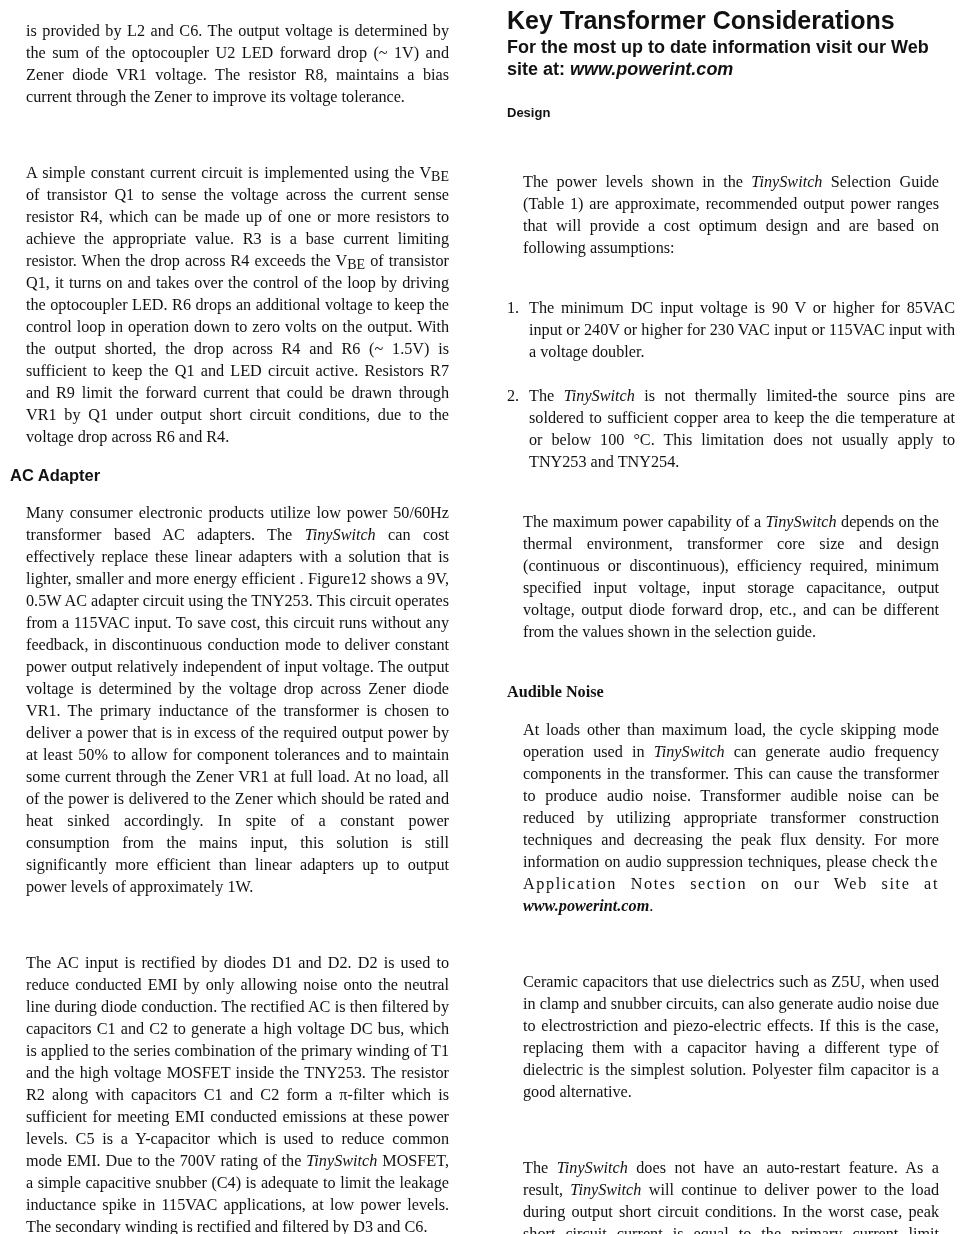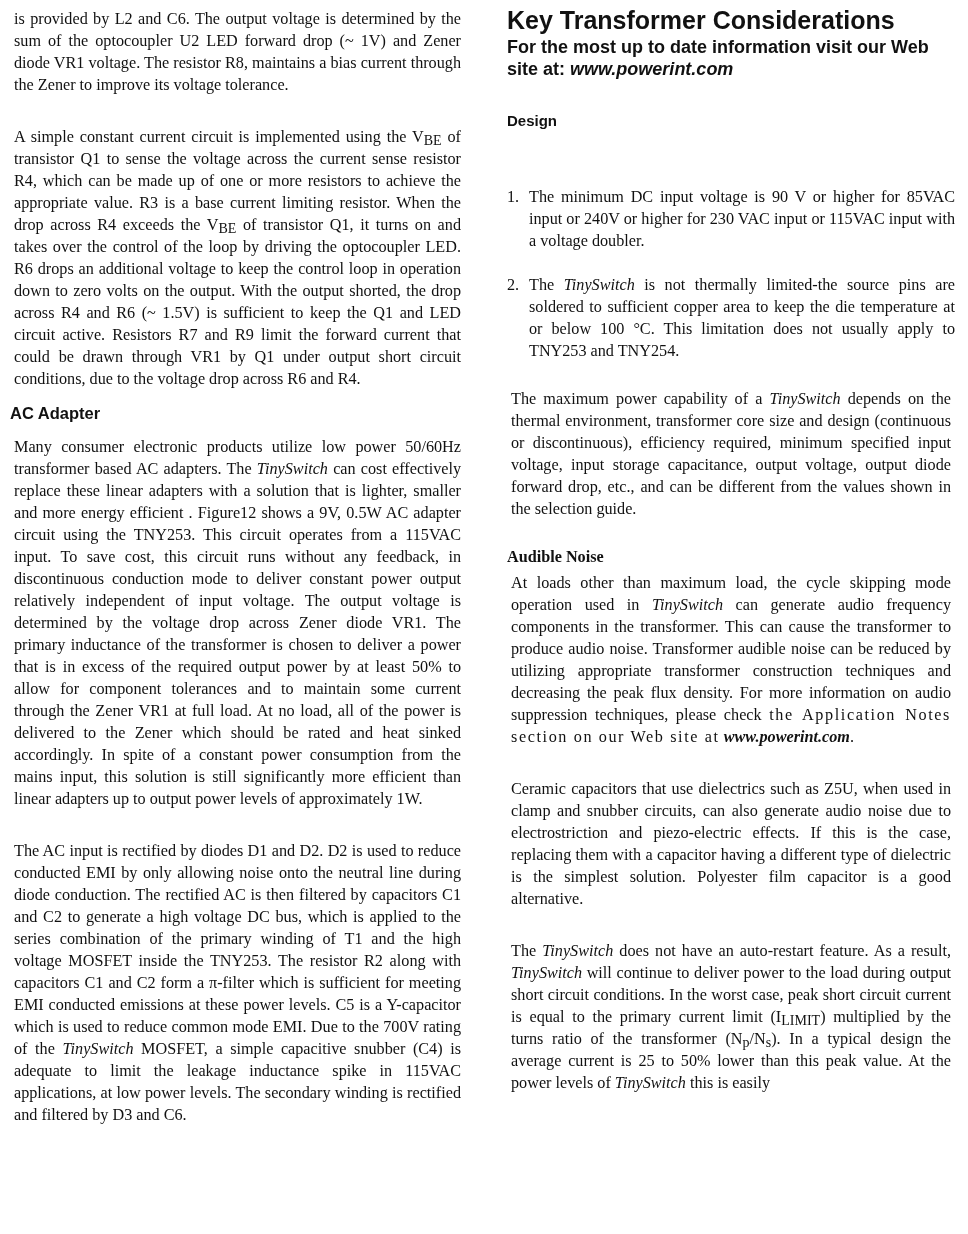--- a/index.html
+++ b/index.html
@@ -17,43 +17,43 @@
       font-size: 16.2px;
       line-height: 22px;
     }
     .col {
       position: absolute;
       top: 4px;
     }
     .col-left { left: 10px; width: 455px; }
     .col-right { left: 507px; width: 448px; }
     p {
-      margin: 4px;
+      margin: 16px;
       text-align: justify;
       text-align-last: left;
     }
     .gap { height: 22px; }
     .sans-h {
       font-family: "Liberation Sans", "DejaVu Sans", sans-serif;
       font-weight: bold;
     }
     .h-title {
       font-size: 25px;
       line-height: 32px;
       margin: 0 0 0 0;
     }
     .h-notice {
       font-size: 18px;
       line-height: 22px;
     }
     .h-notice i { font-style: italic; }
     .h-section {
-      font-size: 15px;
+      font-size: 13px;
       line-height: 22px;
-      margin-top: 30px;
+      margin-top: 22px;
     }
     .h-sub {
       font-family: "Liberation Serif", "DejaVu Serif", serif;
       font-weight: bold;
       font-size: 16.2px;
       line-height: 22px;
     }
     .h-left {
       font-size: 16.5px;
       line-height: 22px;
@@ -91,20 +91,21 @@
   <p><span>Many consumer electronic products utilize low power 50/60Hz transformer based AC adapters.  The </span><i>TinySwitch</i><span> can cost effectively replace these linear adapters with a solution that is lighter, smaller and more energy efficient .  Figure12 shows a 9V, 0.5W AC adapter circuit using the TNY253.  This circuit operates from a 115VAC input.  To save cost, this circuit runs without any feedback, in discontinuous conduction mode to deliver constant power output relatively independent of  input voltage.  The output voltage is determined by the voltage drop across Zener diode VR1.  The primary inductance of the transformer is chosen to deliver a power that is in excess of the required output power by at least 50% to allow for component tolerances and to maintain some current through the Zener VR1 at full load.  At no load, all of the power is delivered to the Zener which should be rated and heat sinked accordingly.  In spite of a constant power consumption from the mains input, this solution is still significantly more efficient than linear adapters up to output power levels of approximately 1W.</span></p>
   <div class="gap"></div>
   <p><span>The AC input is rectified by diodes D1 and D2.  D2 is used to reduce conducted EMI by only allowing noise onto the neutral line during diode conduction.  The rectified AC is then filtered by capacitors C1 and C2 to generate a high voltage DC bus, which is applied to the series combination of the primary winding of T1 and the high voltage MOSFET inside the TNY253.  The resistor R2 along with capacitors C1 and C2 form a π-filter which is sufficient for meeting EMI conducted emissions at these power levels.  C5 is a Y-capacitor which is used to reduce common mode EMI.  Due to the 700V rating of the </span><i>TinySwitch</i><span> MOSFET, a simple capacitive snubber (C4) is adequate to limit the leakage inductance spike in 115VAC applications, at low power levels.  The secondary winding is rectified and filtered by D3 and C6.</span></p>
 </div>
 
 <div class="col col-right">
   <h1 class="sans-h h-title">Key Transformer Considerations</h1>
   <div class="sans-h h-notice"><span>For the most up to date information visit our Web site at: </span><i>www.powerint.com</i></div>
   <h2 class="sans-h h-section">Design</h2>
   <div class="gap" style="height:20px"></div>
+  <p><span>The power levels shown in the </span><i>TinySwitch</i><span> Selection Guide (Table 1) are approximate, recommended output power ranges that will provide a cost optimum design and are based on following assumptions:</span></p>
   <div class="gap"></div>
   <ol class="list">
     <li><span class="num">1.</span><span>The minimum DC input voltage is 90 V or higher for 85VAC input or 240V or higher for 230 VAC input or 115VAC input with a voltage doubler.</span></li>
     <li class="gap" style="padding:0"></li>
     <li><span class="num">2.</span><span>The </span><i>TinySwitch</i><span> is not thermally limited-the source pins are soldered to sufficient copper area to keep the die temperature at or below 100 °C.  This limitation does not usually apply to TNY253 and TNY254.</span></li>
   </ol>
   <div class="gap"></div>
   <p><span>The maximum power capability of a </span><i>TinySwitch</i><span> depends on the thermal environment, transformer core size and design (continuous or discontinuous), efficiency required, minimum specified input voltage, input storage capacitance, output voltage, output diode forward drop, etc., and can be different from the values shown in the selection guide.</span></p>
   <div class="gap"></div>
   <div class="h-sub">Audible Noise</div>

